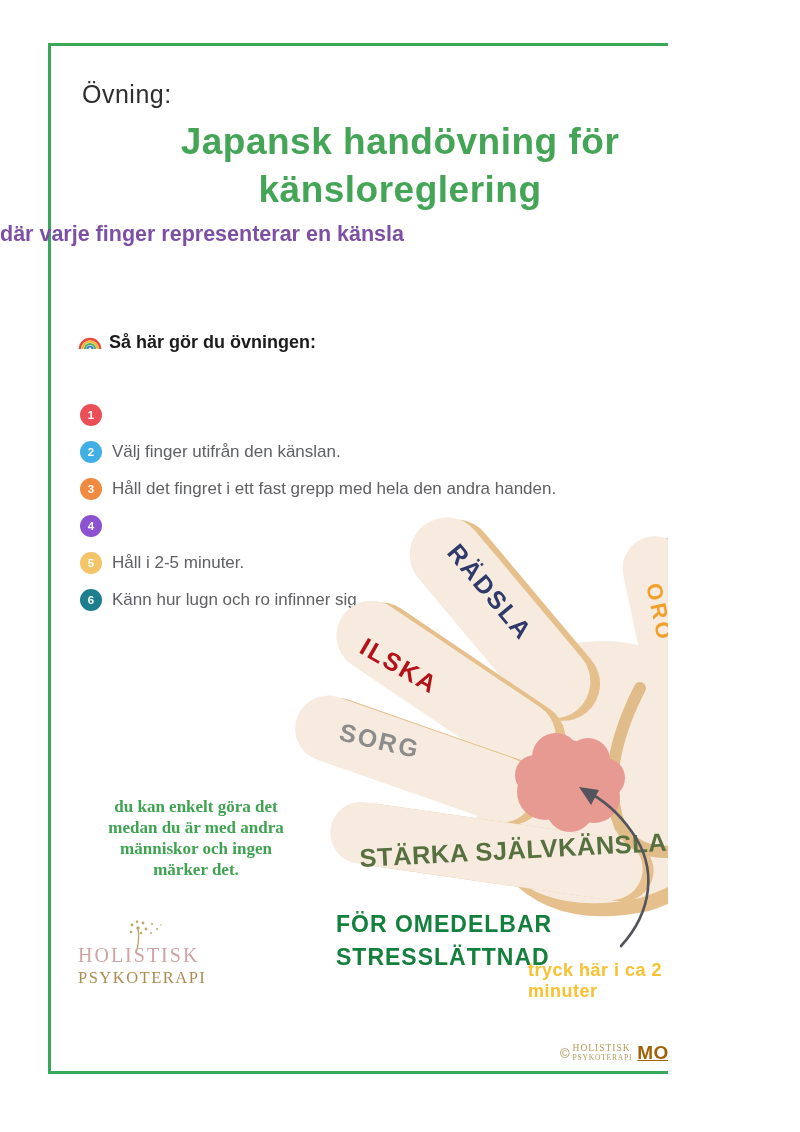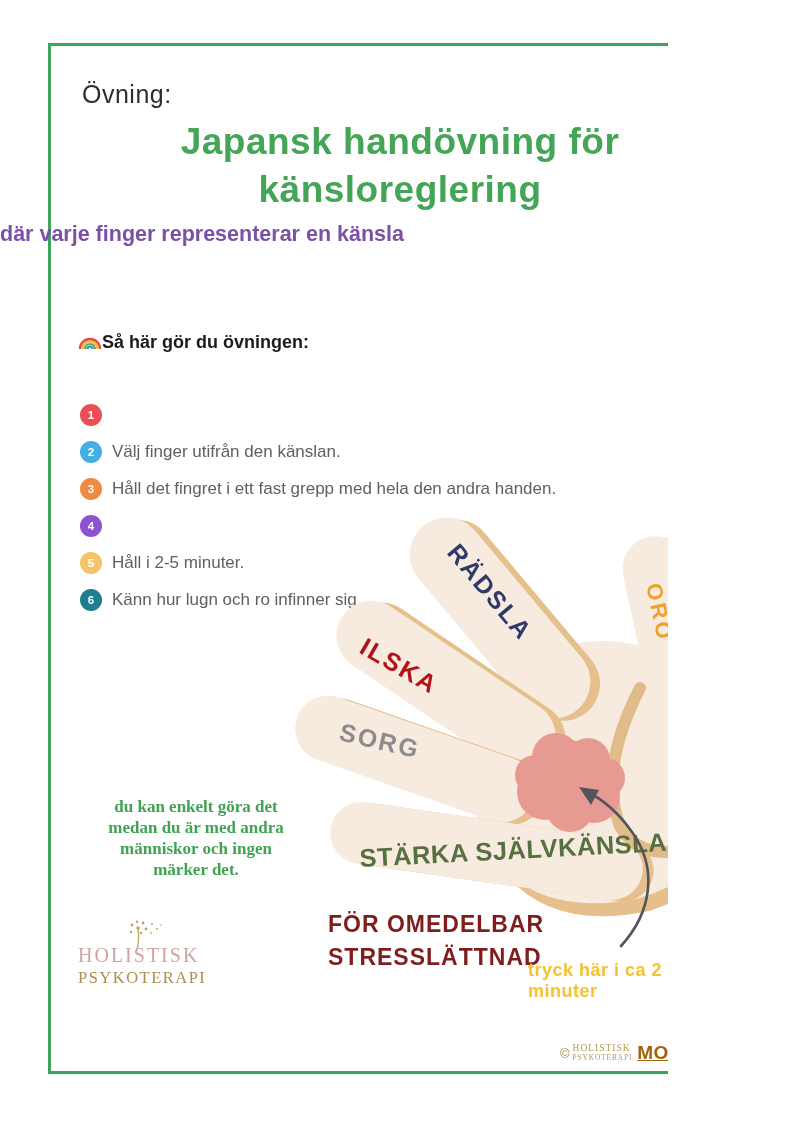--- a/index.html
+++ b/index.html
@@ -4,33 +4,33 @@
 <style>
   * { margin:0; padding:0; box-sizing:border-box; }
   html,body { width:800px; height:1132px; background:#ffffff; font-family:"Liberation Sans", sans-serif; }
   .page { position:relative; width:668px; height:1132px; background:#fff; overflow:hidden; }
   .frame { position:absolute; left:48px; top:43px; width:698px; height:1031px; border:3px solid #3aa659; }
   .ovning { position:absolute; left:82px; top:80px; font-size:25px; color:#2e2e2e; letter-spacing:0.5px; }
   .title { position:absolute; left:0; top:118px; width:800px; text-align:center;
            font-size:37px; line-height:48px; font-weight:800; color:#45a556; letter-spacing:0.5px; }
   .subtitle { position:absolute; left:0; top:222px; width:800px; text-align:left;
               font-size:21.5px; font-weight:700; color:#7b50a5; }
-  .howto { position:absolute; left:78px; top:332px; display:flex; align-items:center; }
+  .howto { position:absolute; left:78px; top:332px; display:flex; align-items:center; gap:7px; }
   .howto-text { font-size:18px; font-weight:800; color:#1b1b1b; }
   .steps { position:absolute; left:80px; top:396px; }
   .step { display:flex; align-items:center; height:37px; }
   .step-badge { width:22px; height:22px; border-radius:50%; flex:0 0 22px;
                 display:flex; align-items:center; justify-content:center;
                 color:#fff; font-size:11.5px; font-weight:700; margin-right:10px; }
   .step-text { font-size:17px; color:#5f6063; }
   .hand-svg { position:absolute; left:275px; top:515px; width:478px; height:450px; }
   .side-note { position:absolute; left:75px; top:796px; width:242px; text-align:center;
                font-size:17px; line-height:21px; font-weight:800; color:#3fa351;font-family:Liberation Serif, serif; }
-  .stress-note { position:absolute; left:328px; top:908px; font-size:23px; line-height:33px;
-                 font-weight:800; color:#7f1d1d; letter-spacing:1px; }
+  .stress-note { position:absolute; left:336px; top:908px; font-size:23px; line-height:33px;
+                 font-weight:800; color:#15803d; letter-spacing:1px; }
   .press-note { position:absolute; left:528px; top:936px; font-size:18px; font-weight:800;
                 color:#f6c231; letter-spacing:0.5px;margin-top:24px; }
   .logo-left { position:absolute; left:78px; top:944px; font-family:"Liberation Serif", serif; }
   .logo-left .l1 { font-size:20px; letter-spacing:2px; color:#cfa3a3; }
   .logo-left .l2 { font-size:16.5px; letter-spacing:1.5px; color:#ab8d52; margin-top:1px; }
   .dandelion { position:absolute; left:126px; top:920px; }
   .footer { position:absolute; left:560px; top:1042px; display:flex; align-items:center; }
   .copyright { font-size:13px; color:#ab8d52; margin-right:3px; }
   .footer-logo { font-family:"Liberation Serif", serif; line-height:1.05; margin-right:5px; }
   .footer-logo .fl1 { font-size:9.5px; letter-spacing:1px; color:#b5985a; }

